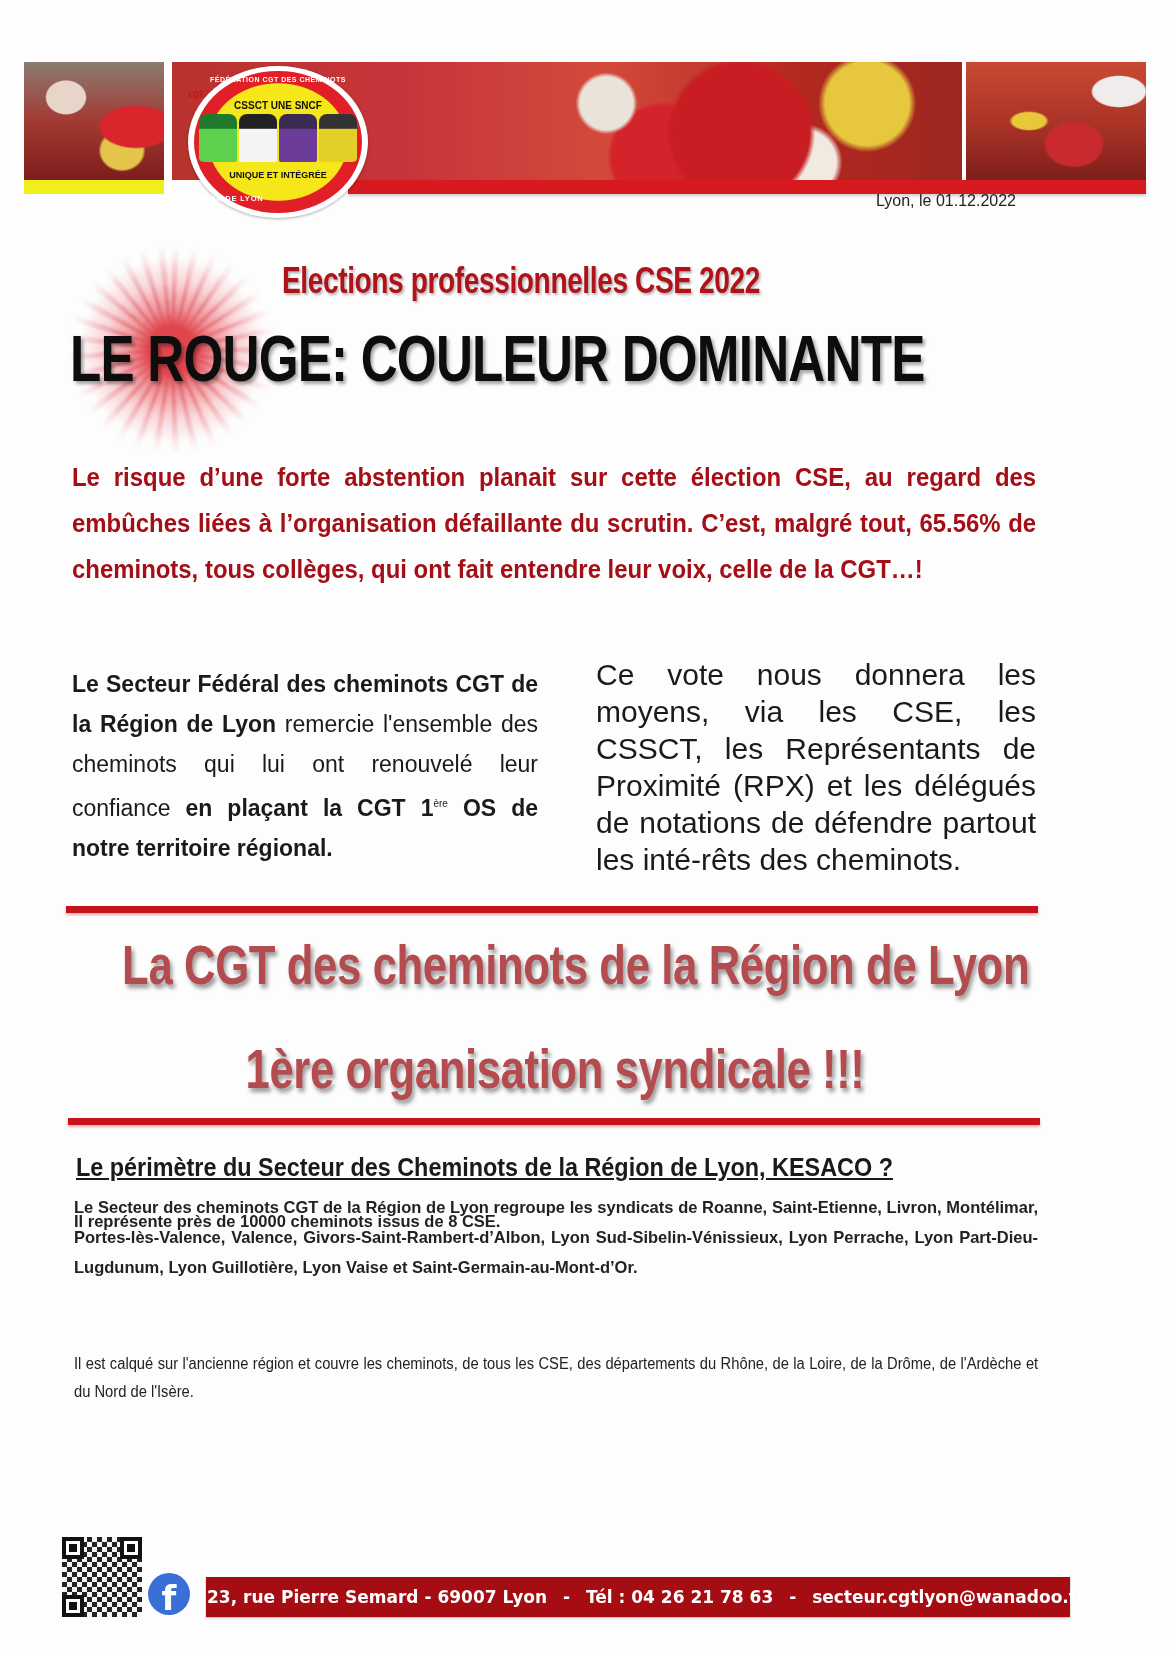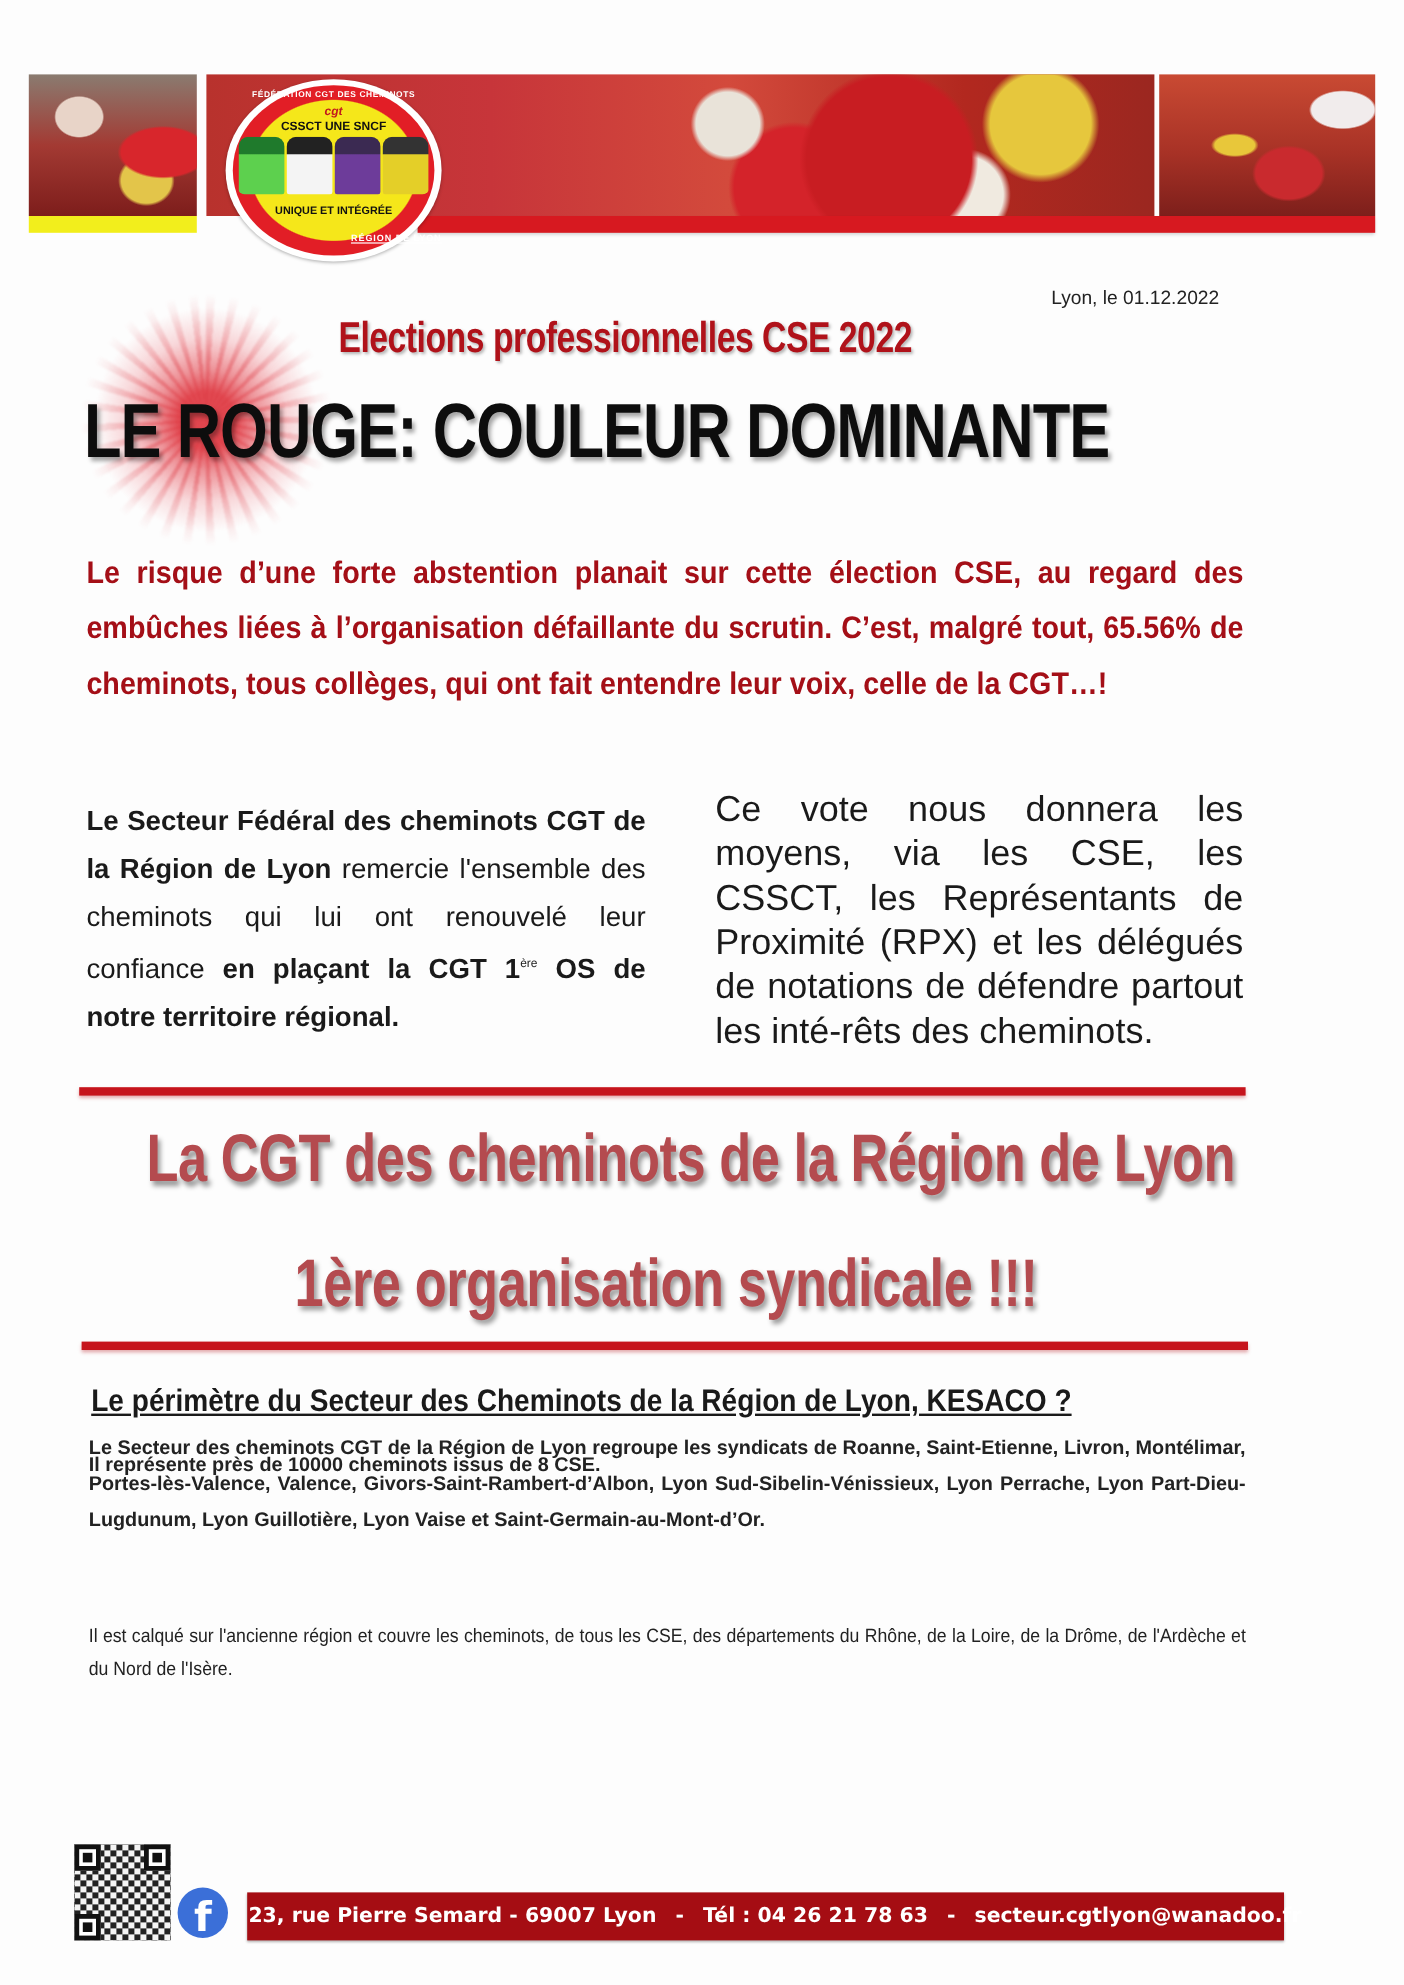--- a/index.html
+++ b/index.html
@@ -58,48 +58,48 @@
   }
   .logo-ring {
     position: absolute; left: 6px; top: 5px; width: 168px; height: 142px; border-radius: 50%;
     background: radial-gradient(ellipse at center, #f5e71a 0 58%, #e21e26 59% 100%);
   }
   .logo-top-text {
     position: absolute; left: 0; top: 10px; width: 180px; text-align: center;
     font-size: 7px; font-weight: 700; color: #fff; letter-spacing: 0.5px;
   }
   .logo-cgt {
-    position: absolute; left: 0; top: 22px; width: 180px; text-align: center;
+    position: absolute; left: 0; top: 22px; width: 180px; text-align: left;
     font-size: 10px; font-weight: 700; color: #c2161d; font-style: italic;
   }
   .logo-pour {
     position: absolute; left: 0; top: 34px; width: 180px; text-align: center;
     font-size: 10px; font-weight: 700; color: #111;
   }
   .logo-trains {
     position: absolute; left: 10px; top: 48px; width: 160px; height: 48px; display: flex;
     border-radius: 6px; overflow: hidden;
   }
   .train { flex: 1; border-radius: 8px 8px 2px 2px; margin: 0 1px; }
   .train.t1 { background: linear-gradient(180deg, #1f7a2c 0 30%, #5dd04e 31% 100%); }
   .train.t2 { background: linear-gradient(180deg, #222 0 30%, #f4f4f4 31% 100%); }
   .train.t3 { background: linear-gradient(180deg, #3b2a52 0 30%, #6d3c9a 31% 100%); }
   .train.t4 { background: linear-gradient(180deg, #333 0 30%, #e4cf28 31% 100%); }
   .logo-unique {
     position: absolute; left: 0; top: 104px; width: 180px; text-align: center;
     font-size: 9px; font-weight: 700; color: #111;
   }
   .logo-region {
-    position: absolute; left: 0; top: 128px; width: 180px; text-align: right;
-    font-size: 7.5px; font-weight: 700; color: #fff; letter-spacing: 0.8px; text-decoration: underline;
+    position: absolute; left: 0; top: 128px; width: 180px; text-align: left;
+    font-size: 7.5px; font-weight: 700; color: #fff; letter-spacing: 0.8px;
   }
 
   .date {
     position: absolute; left: 876px; top: 192px; width: 160px;
-    font-size: 16px; color: #222; font-family: "Liberation Sans", sans-serif; margin-top: 48px;
+    font-size: 16px; color: #222; font-family: "Liberation Sans", sans-serif;
   }
 
   
   .splash {
     position: absolute; left: 52px; top: 230px; width: 240px; height: 240px;
     background:
       radial-gradient(ellipse at 50% 50%, rgba(220,40,50,0.85) 0 14%, rgba(225,60,70,0.55) 25%, rgba(235,100,110,0.25) 40%, rgba(255,255,255,0) 55%);
     filter: blur(1px);
   }
   .splash::before {

